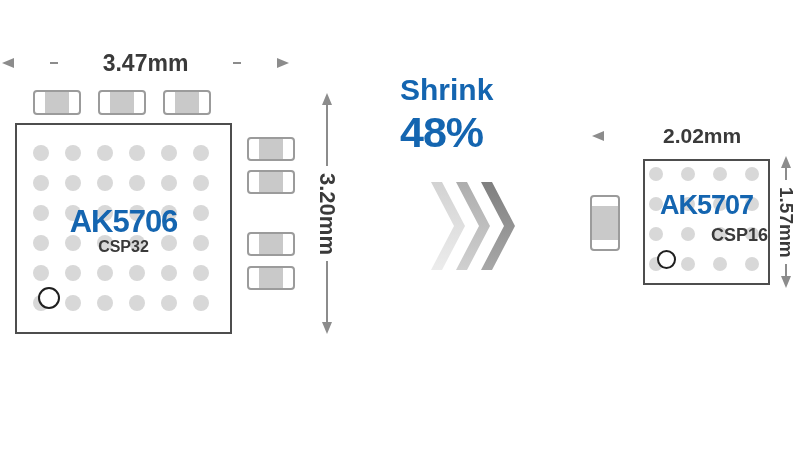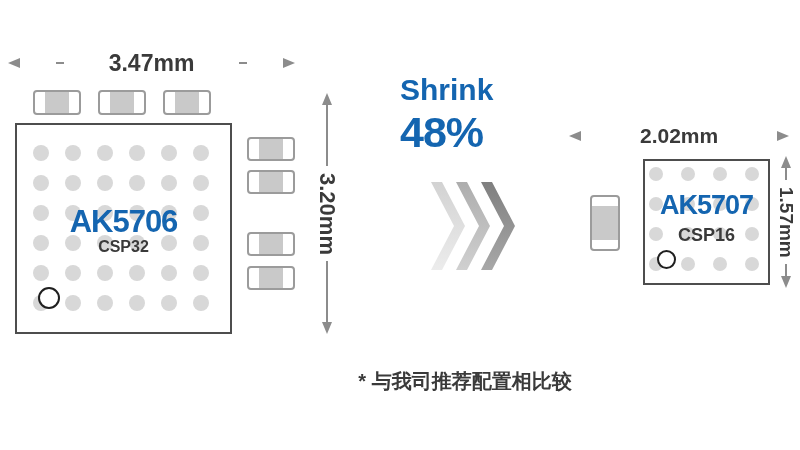--- a/index.html
+++ b/index.html
@@ -13,45 +13,45 @@
   .dline-h{height:2px;flex:1;background:var(--arrow-gray,#8c8c8c);}
   .dline-v{width:2px;flex:1;background:var(--arrow-gray,#8c8c8c);}
   .ah{width:0;height:0;flex:0 0 auto;}
   .ah-l{border-top:5px solid transparent;border-bottom:5px solid transparent;border-right:12px solid var(--arrow-gray,#8c8c8c);}
   .ah-r{border-top:5px solid transparent;border-bottom:5px solid transparent;border-left:12px solid var(--arrow-gray,#8c8c8c);}
   .ah-u{border-left:5px solid transparent;border-right:5px solid transparent;border-bottom:12px solid var(--arrow-gray,#8c8c8c);}
   .ah-d{border-left:5px solid transparent;border-right:5px solid transparent;border-top:12px solid var(--arrow-gray,#8c8c8c);}
   .dlabel{color:var(--text-dark,#3a3a3a);font-weight:700;white-space:nowrap;}
   .dim-h .dlabel{margin:0 9px;}
   .dim-v .dlabel{margin:7px 0;writing-mode:vertical-rl;}
-  .dim-347{left:8px;top:50px;width:287px;height:26px;gap:36px;}
+  .dim-347{left:2px;top:50px;width:287px;height:26px;gap:36px;}
   .dim-347 .dlabel{font-size:23px;}
   .dim-320{left:313px;top:93px;width:28px;height:241px;}
   .dim-320 .dlabel{font-size:22px;}
-  .dim-202{left:569px;top:123px;width:174px;height:26px;gap:25px;}
+  .dim-202{left:592px;top:123px;width:174px;height:26px;gap:25px;}
   .dim-202 .dlabel{font-size:21px;}
   .dim-157{left:772px;top:156px;width:28px;height:132px;}
   .dim-157 .dlabel{font-size:19px;}
   
   .chip{position:absolute;background:#fff;border:2px solid var(--chip-border,#4d4d4d);box-sizing:border-box;}
   .chip-left{left:15px;top:123px;width:217px;height:211px;}
   .chip-right{left:631px;top:159px;width:127px;height:126px;margin-left:12px;}
   .balls{position:absolute;display:grid;}
   .balls-left{left:16px;top:20px;gap:14px 16px;}
   .balls-left .ball{width:16px;height:16px;}
   .balls-right{left:4px;top:6px;gap:16px 18px;}
   .balls-right .ball{width:14px;height:14px;}
   .ball{border-radius:50%;background:var(--ball-gray,#d8d8d8);}
   .chip-name,.chip-type{position:absolute;left:0;right:0;text-align:center;z-index:2;}
   .chip-name{color:var(--accent-blue,#1465b0);font-weight:800;letter-spacing:-1px;}
   .chip-type{color:var(--text-dark,#3a3a3a);font-weight:700;}
   .chip-left .chip-name{top:78px;font-size:31px;line-height:38px;text-align:center;}
   .chip-left .chip-type{top:110px;font-size:16px;line-height:24px;}
   .chip-right .chip-name{top:27px;font-size:27px;line-height:34px;}
-  .chip-right .chip-type{top:63px;font-size:18px;line-height:22px;}
+  .chip-right .chip-type{top:63px;font-size:18px;line-height:22px;text-align:right;}
   .pin1{position:absolute;border:2.5px solid #1f1f1f;border-radius:50%;background:#fff;z-index:3;box-sizing:content-box;}
   .chip-left .pin1{left:21px;top:162px;width:18px;height:18px;}
   .chip-right .pin1{left:12px;top:89px;width:15px;height:15px;}
   
   .comp{position:relative;background:#fff;border:2px solid var(--comp-border,#9b9b9b);border-radius:4px;box-sizing:border-box;}
   .comp .comp-body{position:absolute;top:0;bottom:0;left:22%;right:22%;background:var(--comp-body,#c9c9c9);}
   .comp-row{position:absolute;left:33px;top:90px;display:flex;gap:17px;}
   .comp-row .comp{width:48px;height:25px;}
   .comp-col{position:absolute;left:247px;top:137px;width:48px;height:153px;}
   .comp-col .comp{position:absolute;left:0;width:48px;height:24px;}
@@ -217,15 +217,14 @@
   </div>
 
   <div class="dim-v dim-157">
     <span class="ah ah-u"></span>
     <span class="dline-v"></span>
     <span class="dlabel">1.57mm</span>
     <span class="dline-v"></span>
     <span class="ah ah-d"></span>
   </div>
 
-  <div class="footnote">* 与我司推荐配置相比较</div>
 
 </div>
 
 </body></html>

